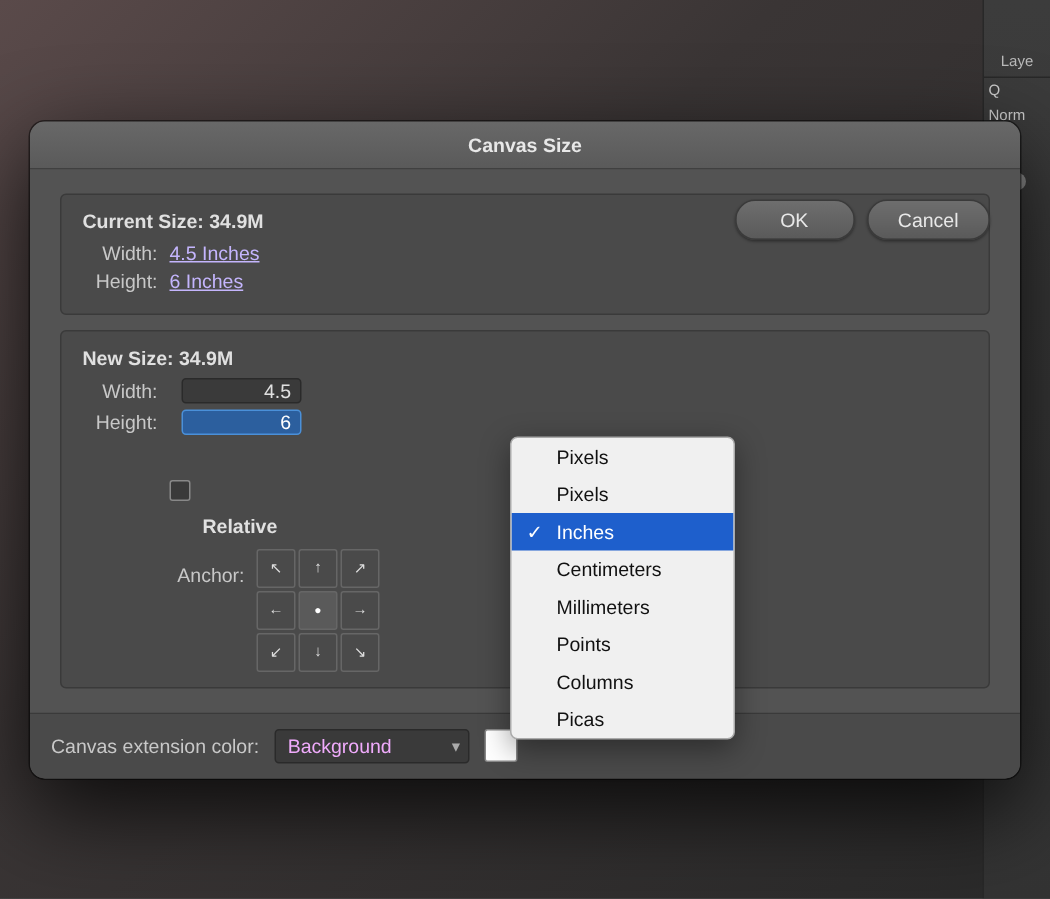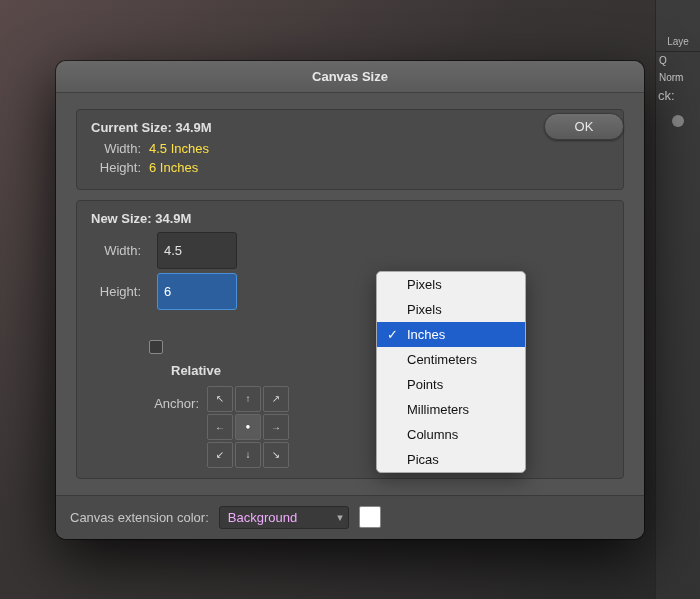--- a/index.html
+++ b/index.html
@@ -24,21 +24,21 @@
       background: linear-gradient(135deg, #5a4a4a 0%, #3a3535 40%, #2a2a2a 100%);
     }
 
     
     .dialog {
       position: relative;
       z-index: 10;
       background: #535353;
       border-radius: 10px;
       box-shadow: 0 20px 60px rgba(0,0,0,0.8), 0 0 0 1px rgba(0,0,0,0.5);
-      width: 588px;
+      width: 660px;
       padding: 0;
       overflow: visible;
     }
 
     .dialog-titlebar {
       background: linear-gradient(to bottom, #686868, #5a5a5a);
       border-radius: 10px 10px 0 0;
       padding: 8px 16px;
       text-align: center;
       font-size: 13px;
@@ -78,34 +78,36 @@
 
     .field-label {
       color: #c8c8c8;
       min-width: 50px;
       text-align: right;
       margin-right: 8px;
       font-size: 13px;
     }
 
     .field-value {
-      color: #fde047;
-      font-size: 13px;
+      color: #c4b5fd;
+      font-size: 13px;
+      text-decoration: underline;
     }
 
     
     .input-field {
       background: #3a3a3a;
       border: 1px solid #2a2a2a;
       border-radius: 3px;
       color: #e0e0e0;
       font-size: 13px;
-      padding: 10px 6px;
+      padding: 0 6px;
       width: 80px;
       outline: none;
+      text-align: right;
     }
 
     .input-field.selected {
       background: #2c5f9e;
       border-color: #4a90d9;
       color: #fff;
     }
 
     
     .relative-row {
@@ -346,20 +348,21 @@
 <div class="dialog">
 
   <div class="dialog-titlebar">
     <span>Canvas Size</span>
   </div>
 
   <div class="dialog-body">
 
     <div class="buttons-column">
       <button class="dialog-button">OK</button>
+      <button class="dialog-button">Cancel</button>
     </div>
 
     <div class="section-box">
       <div class="section-title">Current Size: 34.9M</div>
       <div class="field-row">
         <span class="field-label">Width:</span>
         <span class="field-value">4.5 Inches</span>
       </div>
       <div class="field-row">
         <span class="field-label">Height:</span>
@@ -427,22 +430,22 @@
     </div>
 
     <div class="dropdown-popup">
       <div class="dropdown-popup-item">Pixels</div>
       <div class="dropdown-popup-item">Pixels</div>
       <div class="dropdown-popup-item selected">
         <span class="checkmark">✓</span>
         Inches
       </div>
       <div class="dropdown-popup-item">Centimeters</div>
+      <div class="dropdown-popup-item">Millimeters</div>
       <div class="dropdown-popup-item">Points</div>
-      <div class="dropdown-popup-item">Millimeters</div>
       <div class="dropdown-popup-item">Columns</div>
       <div class="dropdown-popup-item">Picas</div>
     </div>
 
   </div>
 
   <div class="bottom-bar">
     <span class="bottom-label">Canvas extension color:</span>
     <div class="dropdown-wrapper">
       <select class="dropdown-select">

